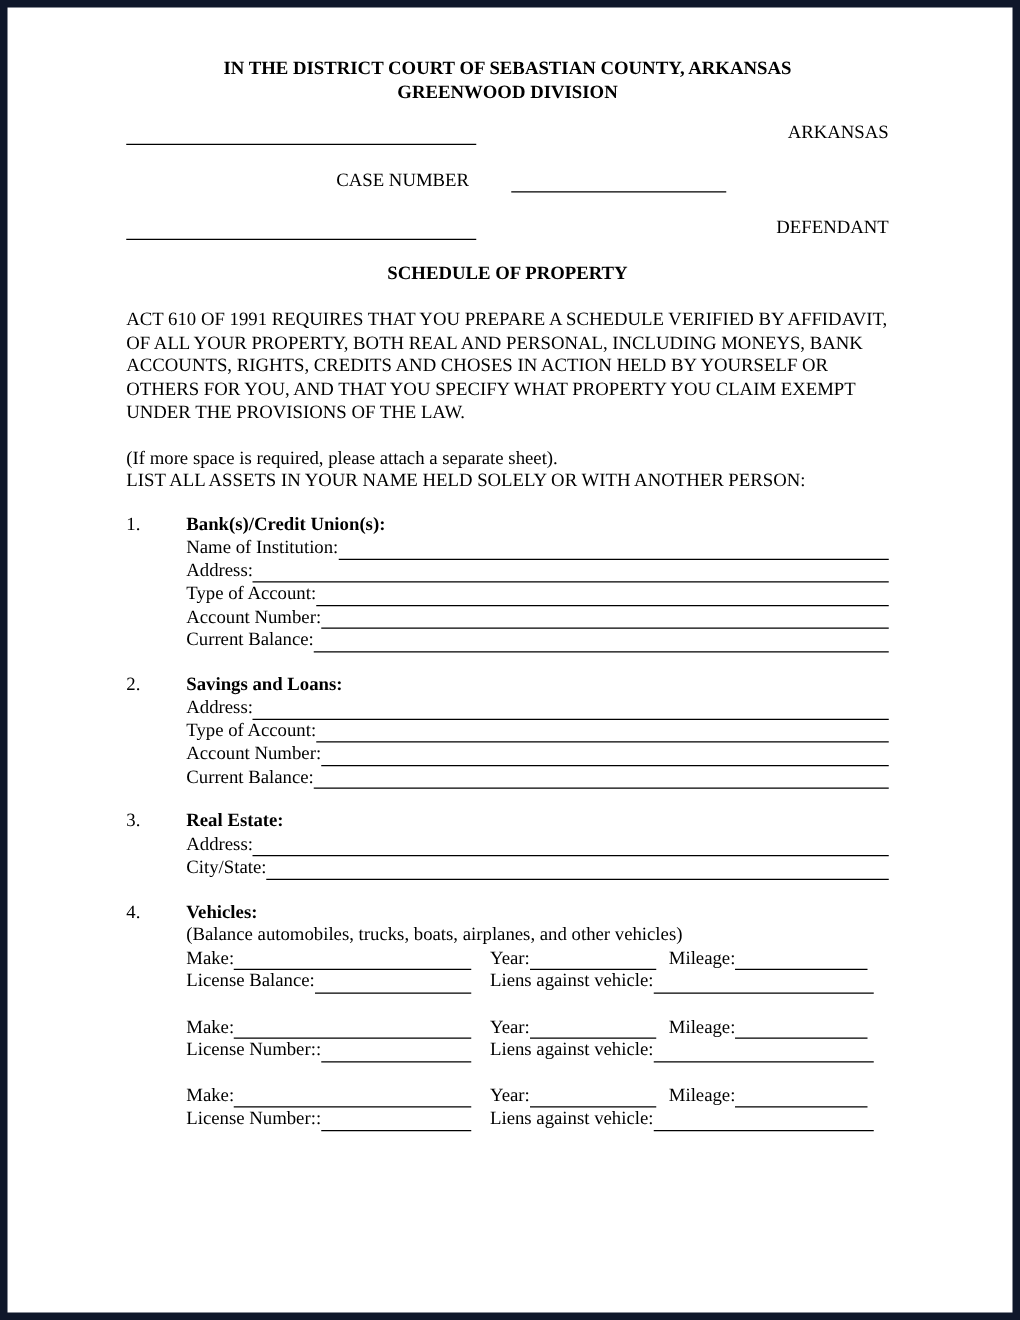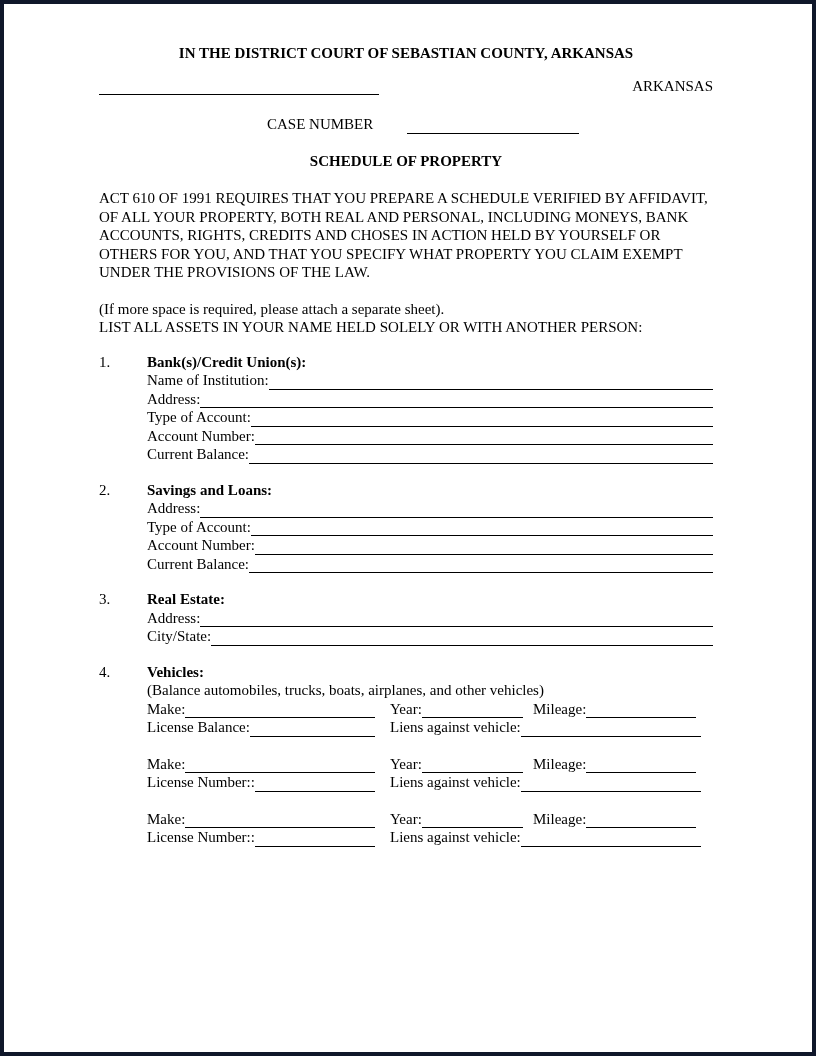--- a/index.html
+++ b/index.html
@@ -6,21 +6,21 @@
   html, body { background: #ffffff; }
   body {
     font-family: "Liberation Serif", serif;
     color: #000000;
     -webkit-font-smoothing: antialiased;
   }
   .page {
     width: 816px;
     height: 1056px;
     background: #ffffff;
-    border: 4px solid #0f172a;
+    border: 6px solid #0f172a;
     padding: 40px 99px 40px 95px;
     font-size: 15px;
     line-height: 18.5px;
     overflow: hidden;
   }
   .doc-header { text-align: center; font-weight: bold; }
   .doc-title { text-align: center; font-weight: bold; margin-top: 18px; }
 
   .party-row {
     display: flex;
@@ -75,32 +75,37 @@
   .col-license { width: 228px; flex: 0 0 228px; }
   .col-liens { flex: 1; margin-left: 15px; margin-right: 12px; }
 </style>
 </head>
 <body>
 
 <div class="page">
 
   <div class="doc-header">
     <div>IN THE DISTRICT COURT OF SEBASTIAN COUNTY, ARKANSAS</div>
+    <div>GREENWOOD DIVISION</div>
   </div>
 
   <div class="party-row plaintiff">
     <span class="party-line"></span>
     <span class="party-label">ARKANSAS</span>
   </div>
 
   <div class="case-row">
     <span>CASE NUMBER</span>
     <span class="case-line"></span>
   </div>
 
+  <div class="party-row defendant">
+    <span class="party-line"></span>
+    <span class="party-label">DEFENDANT</span>
+  </div>
 
   <div class="doc-title">SCHEDULE OF PROPERTY</div>
 
   <div class="act-paragraph">ACT 610 OF 1991 REQUIRES THAT YOU PREPARE A SCHEDULE VERIFIED BY AFFIDAVIT, OF ALL YOUR PROPERTY, BOTH REAL AND PERSONAL, INCLUDING MONEYS, BANK ACCOUNTS, RIGHTS, CREDITS AND CHOSES IN ACTION HELD BY YOURSELF OR OTHERS FOR YOU, AND THAT YOU SPECIFY WHAT PROPERTY YOU CLAIM EXEMPT UNDER THE PROVISIONS OF THE LAW.</div>
 
   <div class="list-instruction">
     <div>(If more space is required, please attach a separate sheet).</div>
     <div>LIST ALL ASSETS IN YOUR NAME HELD SOLELY OR WITH ANOTHER PERSON:</div>
   </div>
 

